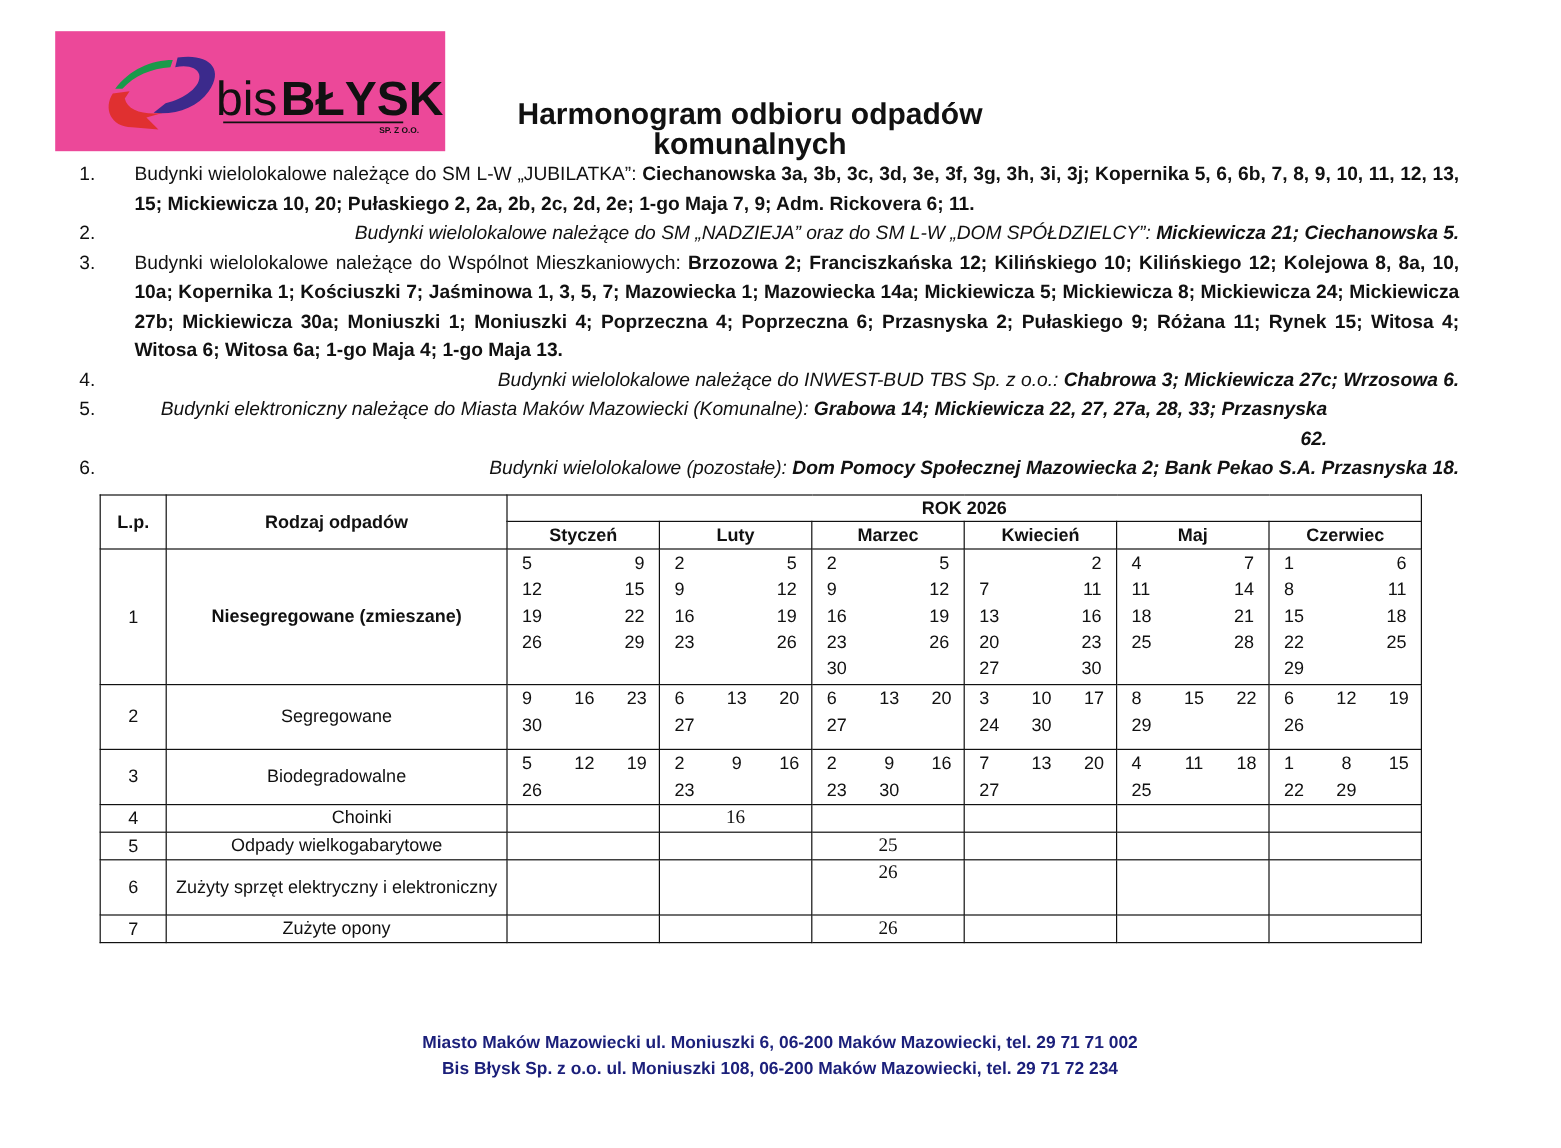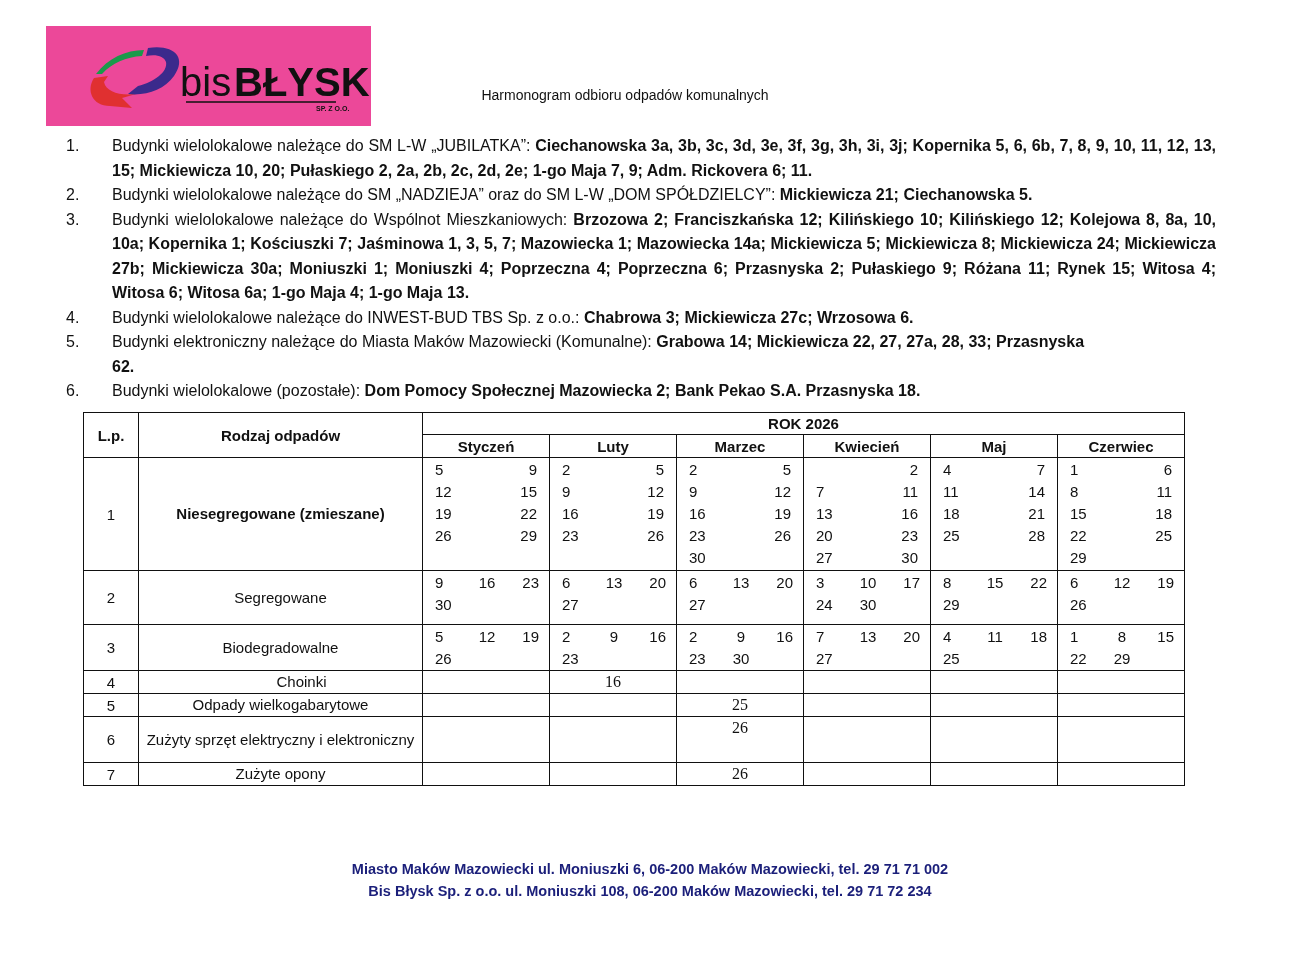--- a/index.html
+++ b/index.html
@@ -1,27 +1,27 @@
 <!DOCTYPE html>
 <html><head>
 <meta charset="utf-8">
 <style>
   html, body { margin: 0; padding: 0; background: #ffffff; }
   body { width: 1301px; height: 957px; position: relative; overflow: hidden;
          font-family: "Liberation Sans", sans-serif; color: #111; }
   .logo { position: absolute; left: 46px; top: 26px; width: 325px; height: 100px; background: #ec4899; }
   .logo svg { display:block; }
   .title { position: absolute; left: 380px; top: 83px; width: 490px; text-align: center;
-           font-weight: normal; font-size: 14px; line-height: 25px; color: #111; }
+           font-weight: bold; font-size: 25px; line-height: 25px; color: #111; }
   .list { position: absolute; left: 66px; top: 134px; width: 1150px; font-size: 16px; line-height: 24.5px; }
   .item { display: flex; }
   .num { width: 46px; flex: 0 0 46px; }
   .txt { flex: 1; text-align: justify; }
   .txt b { font-weight: bold; }
-  .item.nojust .txt { text-align: left; }
+  .item.nojust .txt { text-align: right; font-style: italic; }
   table.sched { position: absolute; left: 83px; top: 412px; border-collapse: collapse;
                 font-size: 15px; table-layout: fixed; }
   table.sched td, table.sched th { border: 1.5px solid #111; padding: 0; }
   th { font-weight: bold; font-size: 15px; }
   .hdr-lp { width: 54px; }
   .hdr-type { width: 283px; }
   .mcol { width: 126px; }
   .grid2 { display: grid; grid-template-columns: 1fr 1fr; padding: 1px 12px 0 12px; line-height: 22px; }
   .grid2 span:nth-child(2n) { text-align: right; }
   .grid3 { display: grid; grid-template-columns: 1fr 1fr 1fr; padding: 1px 10px 0 12px; line-height: 22px; }

